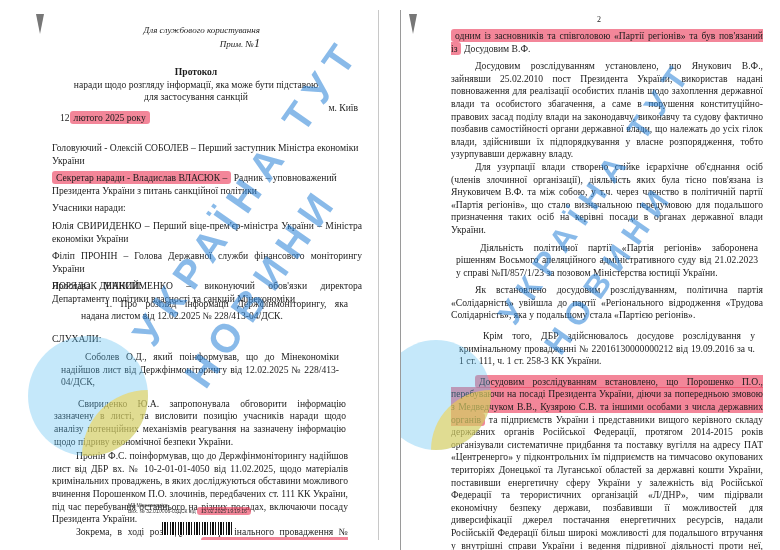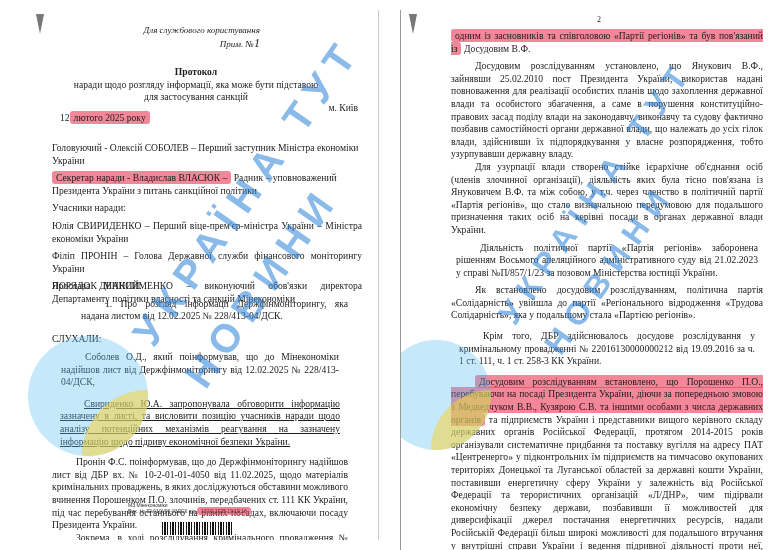--- a/index.html
+++ b/index.html
@@ -79,21 +79,21 @@
   </div>
 
   <div class="text" style="left:46px; width:296px; top:270px;">
     <p class="p">ПОРЯДОК ДЕННИЙ:</p>
     <p class="p just indent" style="margin-bottom:10px;margin-left:29px;">1. Про розгляд інформації Держфінмоніторингу, яка надана листом від 12.02.2025 № 228/413-04/ДСК.</p>
     <p class="p">СЛУХАЛИ:</p>
   </div>
 
   <div class="text just" style="left:46px; width:296px; top:332px;">
     <p class="p indent" style="margin:9px;">Соболев О.Д., який поінформував, що до Мінекономіки надійшов лист від Держфінмоніторингу від 12.02.2025 № 228/413-04/ДСК,</p>
-    <p class="p indent" style="margin:8px;text-decoration:underline;">Свириденко Ю.А. запропонувала обговорити інформацію зазначену в листі, та висловити позицію учасників наради щодо аналізу потенційних механізмів реагування на зазначену інформацію щодо підриву економічної безпеки України.</p>
+    <p class="p indent" style="margin:2px;">Свириденко Ю.А. запропонувала обговорити інформацію зазначену в листі, та висловити позицію учасників наради щодо аналізу потенційних механізмів реагування на зазначену інформацію щодо підриву економічної безпеки України.</p>
     <p class="p indent" style="margin:0;">Пронін Ф.С. поінформував, що до Держфінмоніторингу надійшов лист від ДБР вх. № 10-2-01-01-4050 від 11.02.2025, щодо матеріалів кримінальних проваджень, в яких досліджуються обставини можливого вчинення Порошенком П.О. злочинів, передбачених ст. 111 КК України, під час перебування останнього на різних посадах, включаючи посаду Президента України.</p>
     <p class="p indent" style="margin:0;"><span>Зокрема, в ході розслідування кримінального провадження № 42013110000001029 від 25.11.2013 </span><span class="hl">встановлено, що Порошенко П.О. був</span></p>
   </div>
 
   <div class="stamp" style="left:122px; top:492px;">
     <div>МЗ Мінекономіки</div>
     <div><span>Вих. № 32.01/Х/06-03ДСК від</span> <span class="hl">13.02.2025 19:19:16</span></div>
   </div>
   <div class="barcode" style="left:156px; top:512px; width:72px;"></div>
 

